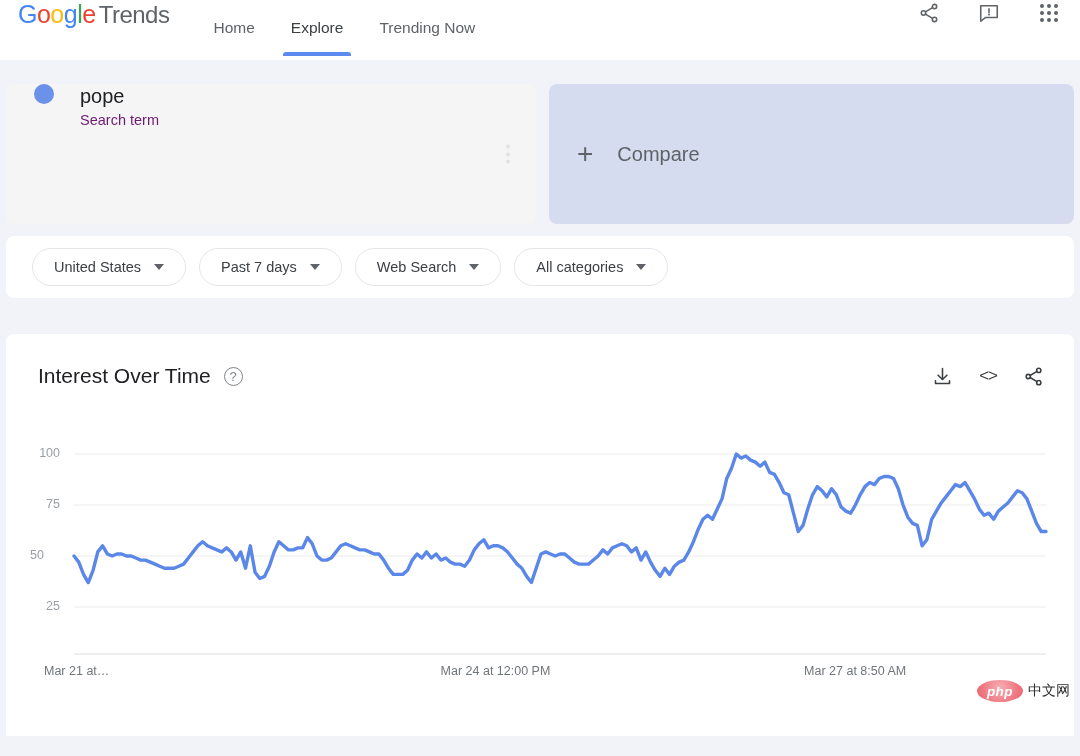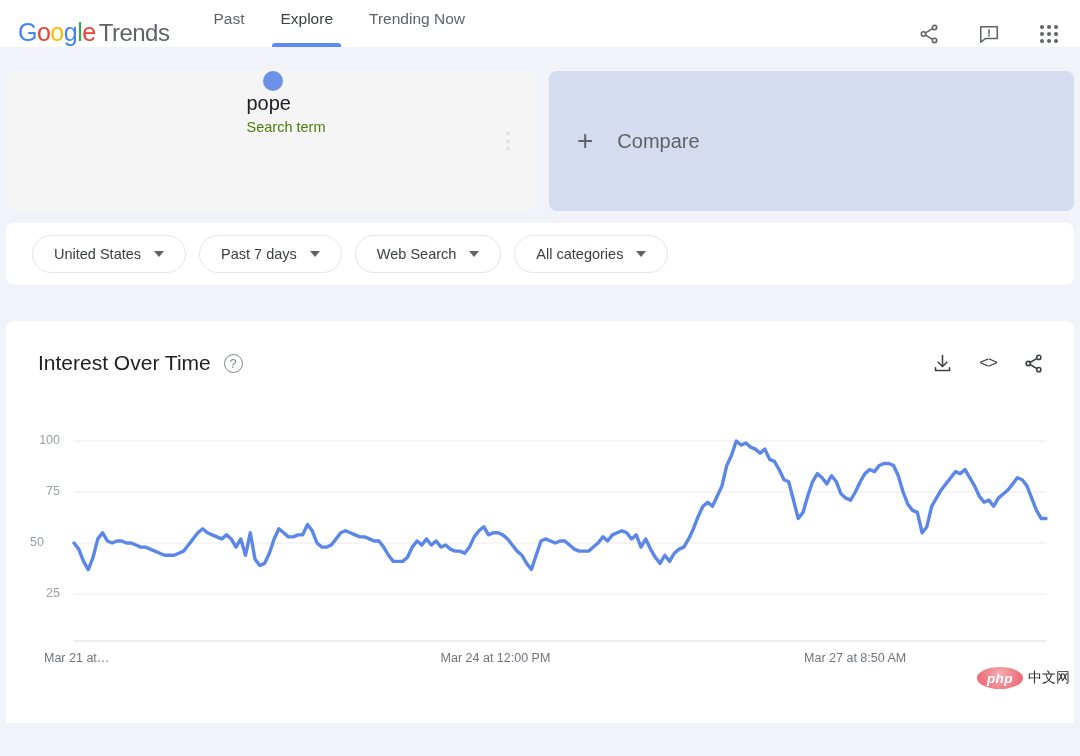--- a/index.html
+++ b/index.html
@@ -6,22 +6,22 @@
   html, body {
     width: 1080px; height: 756px;
     font-family: "Liberation Sans", sans-serif;
     background: #ffffff;
     overflow: hidden;
   }
   .page { position: relative; width: 1080px; height: 756px; background: #f1f3f9; }
 
   
   .header {
-    height: 47px; background: #ffffff;
-    display: flex; align-items: flex-end;
+    height: 60px; background: #ffffff;
+    display: flex; align-items: flex-start;
     padding: 0 18px 0 18px;
     position: relative;
   }
   .logo { display: flex; align-items: baseline; font-size: 25px; letter-spacing: -0.5px; margin-right: 42px; }
   .logo .g1 { color: #4285F4; } .logo .o1 { color: #EA4335; } .logo .o2 { color: #FBBC05; }
   .logo .g2 { color: #4285F4; } .logo .l { color: #34A853; } .logo .e { color: #EA4335; }
   .logo .trends { color: #5f6368; margin-left: 3px; font-size: 24px; font-weight: 400; }
 
   .nav { display: flex; align-items: center; height: 56px; gap: 32px; }
   .nav-item {
@@ -35,26 +35,26 @@
   }
   .header-actions { margin-left: auto; display: flex; align-items: center; gap: 34px; }
   .hicon { width: 26px; height: 26px; display: flex; align-items: center; justify-content: center; cursor: pointer; color: #5f6368; }
   .apps-grid { display: grid; grid-template-columns: repeat(3, 4px); grid-template-rows: repeat(3, 4px); gap: 3px; }
   .apps-grid i { width: 4px; height: 4px; background: #5f6368; border-radius: 50%; display: block; }
 
   
   .term-row { display: flex; gap: 13px; padding: 0 6px; margin-top: 24px; }
   .term-card {
     width: 530px; height: 140px; background: #f5f5f5; border-radius: 8px;
-    display: flex; align-items: center; padding: 0 24px 0 28px; position: relative; flex-direction: column;
+    display: flex; padding: 0 24px 0 28px; position: relative;
   }
   .dot { width: 20px; height: 20px; border-radius: 50%; background: #6b91e8; flex: none; }
   .term-text { margin-left: 26px; }
   .term-title { font-size: 20px; color: #202124; line-height: 25px; }
-  .term-sub { font-size: 14.5px; color: #4d7c0f; margin-top: 3px; }
+  .term-sub { font-size: 14.5px; color: #701a75; margin-top: 3px; }
   .kebab { position: absolute; right: 26px; top: 50%; transform: translateY(-50%);
            display: flex; flex-direction: column; gap: 3.5px; cursor: pointer; }
   .kebab i { width: 4px; height: 4px; border-radius: 50%; background: #e2e2e2; display: block; }
 
   .compare-card {
     flex: 1; height: 140px; background: #d5dcef; border-radius: 8px;
     display: flex; align-items: center; padding-left: 28px; cursor: pointer;
   }
   .plus { font-size: 28px; color: #5f6368; font-weight: 300; line-height: 1; }
   .compare-label { margin-left: 24px; font-size: 20px; color: #5f6368; }
@@ -108,21 +108,21 @@
 
 <div class="page">
 
   <div class="header">
     <div class="logo">
       <span><span class="g1">G</span><span class="o1">o</span><span class="o2">o</span><span class="g2">g</span><span class="l">l</span><span class="e">e</span></span>
       <span class="trends">Trends</span>
     </div>
 
     <div class="nav">
-      <div class="nav-item">Past</div>
+      <div class="nav-item">Home</div>
       <div class="nav-item active">Explore</div>
       <div class="nav-item">Trending Now</div>
     </div>
 
     <div class="header-actions">
       <div class="hicon">
         <svg width="22" height="22" viewBox="0 0 24 24" fill="none" stroke="#5f6368" stroke-width="1.7" stroke-linecap="round" stroke-linejoin="round">
           <circle cx="18" cy="5" r="2.4"></circle>
             <circle cx="6" cy="12" r="2.4"></circle>
             <circle cx="18" cy="19" r="2.4"></circle>

